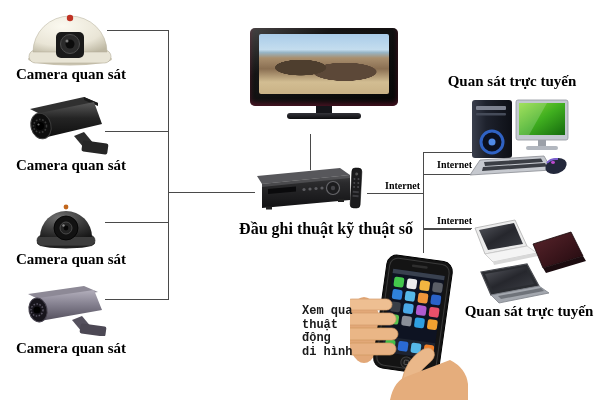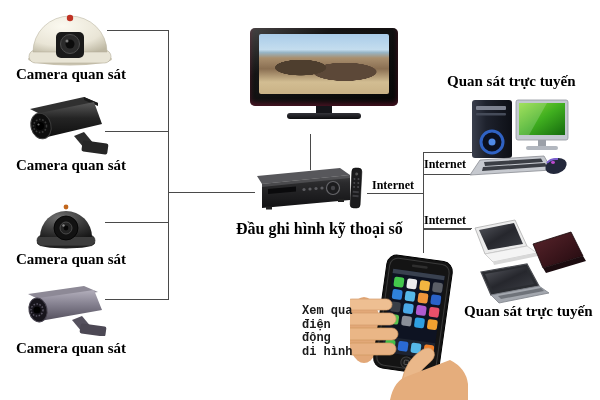--- a/index.html
+++ b/index.html
@@ -7,23 +7,23 @@
     --connector-line:#4a4a4a;
     --label-text:#000000;
     --phone-caption-text:#1a1a1a;
   }
   html,body{margin:0;padding:0;}
   body{background:var(--background);font-family:"Liberation Serif",serif;}
   .canvas{position:relative;width:600px;height:400px;background:var(--background);overflow:hidden;}
   .ln{position:absolute;background:var(--connector-line);}
   .dev{position:absolute;}
   .cap{position:absolute;font-family:"Liberation Serif",serif;font-weight:700;color:var(--label-text);
-       text-align:left;white-space:nowrap;font-size:15px;line-height:16px;}
-  .inet{position:absolute;font-family:"Liberation Serif",serif;font-weight:700;font-size:12px;
-        color:var(--label-text);text-align:left;border-bottom:1.3px solid var(--connector-line);
+       text-align:center;white-space:nowrap;font-size:15px;line-height:16px;}
+  .inet{position:absolute;font-family:"Liberation Serif",serif;font-weight:700;font-size:10px;
+        color:var(--label-text);text-align:right;border-bottom:1.3px solid var(--connector-line);
         line-height:15px;white-space:nowrap;}
   .pcap{position:absolute;left:302px;top:305px;font-family:Liberation Mono, monospace;
         font-weight:700;font-size:12px;line-height:13.5px;color:var(--phone-caption-text);}
   
   .tv-frame{position:absolute;left:0;top:0;width:148px;height:78px;border-radius:5px;
     background:linear-gradient(150deg,#454545 0%,#151515 30%,#060606 100%);
     box-shadow:inset 0 -3px 5px rgba(130,25,55,.5);}
   .tv-screen{position:absolute;left:9px;top:6px;width:130px;height:60px;border-radius:2px;
     background:
       radial-gradient(ellipse 42px 13px at 32% 56%, #4e3e2e 0%, #4e3e2e 60%, transparent 62%),
@@ -173,21 +173,21 @@
           <circle cx="106" cy="17" r="1" fill="#48484c"></circle>
         <circle cx="102" cy="21" r="1" fill="#48484c"></circle>
           <circle cx="106" cy="21" r="1" fill="#48484c"></circle>
         <circle cx="102" cy="25" r="1" fill="#48484c"></circle>
           <circle cx="106" cy="25" r="1" fill="#48484c"></circle>
         <rect x="101" y="29" width="6" height="2" fill="#3c3c40"></rect>
         <rect x="101" y="33" width="6" height="2" fill="#3c3c40"></rect>
       </g>
     </svg>
   </div>
-  <div class="cap" style="left:236px;top:221px;width:180px;font-size:16px">Đầu ghi hình kỹ thoại số</div>
+  <div class="cap" style="left:236px;top:221px;width:180px;font-size:16px">Đầu ghi thuật kỹ thuật số</div>
 
   <div class="cap" style="left:447px;top:73px;width:130px">Quan sát trực tuyến</div>
   <div class="dev" style="left:452px;top:92px;width:135px;height:90px">
     <svg width="135" height="90" viewBox="0 0 135 90">
       <defs>
         <linearGradient id="gtw" x1="0" x2="1" y1="0" y2="0">
           <stop offset="0" stop-color="#3a3f4d"></stop>
             <stop offset="0.35" stop-color="#1e222d"></stop>
             <stop offset="1" stop-color="#0d0f16"></stop>
         </linearGradient>
@@ -301,18 +301,18 @@
         <rect x="-6" y="76" width="54" height="12" rx="6" fill="#eab686" stroke="#d0985f" stroke-width="0.7"></rect>
         <rect x="-4" y="91" width="50" height="12" rx="6" fill="#e7b183" stroke="#d0985f" stroke-width="0.7"></rect>
         <path d="M52,128 Q56,108 72,98 Q80,93 84,100 Q86,106 78,112 Q66,122 64,134 Z" fill="#eab88a" stroke="#d49c6a" stroke-width="0.7"></path>
         <path d="M40,148 Q44,128 58,124 L100,108 Q116,116 118,132 L118,148 Z" fill="#e5ad7c"></path>
       </g>
     </svg>
   </div>
 
   <div class="pcap">
     <div>Xem qua</div>
-    <div>điện</div>
+    <div>thuật</div>
     <div>động</div>
     <div>di hình</div>
   </div>
 
 </div>
 
 </body></html>

